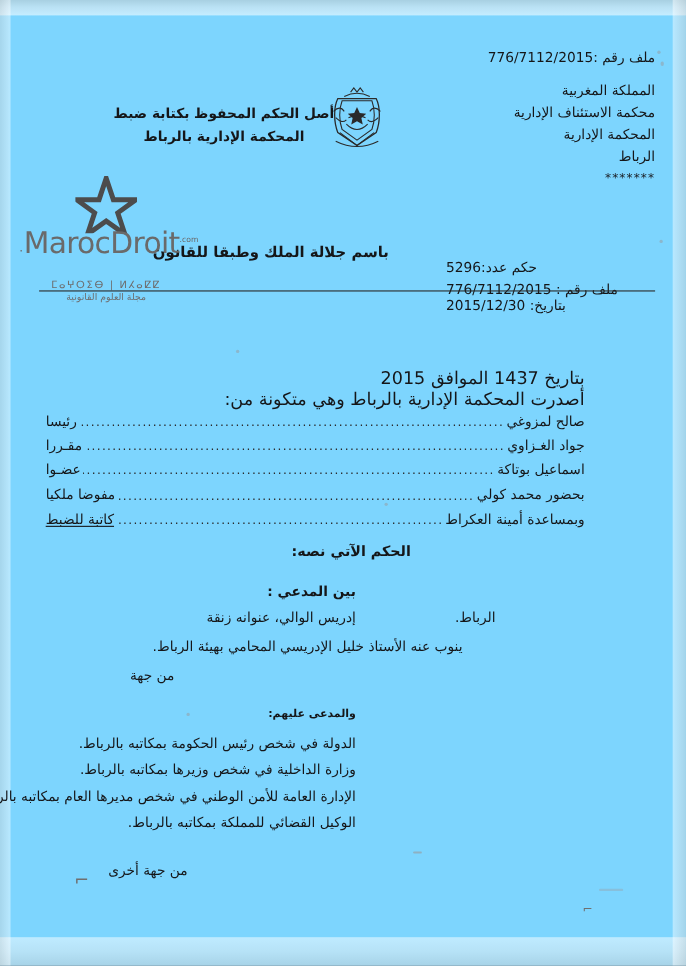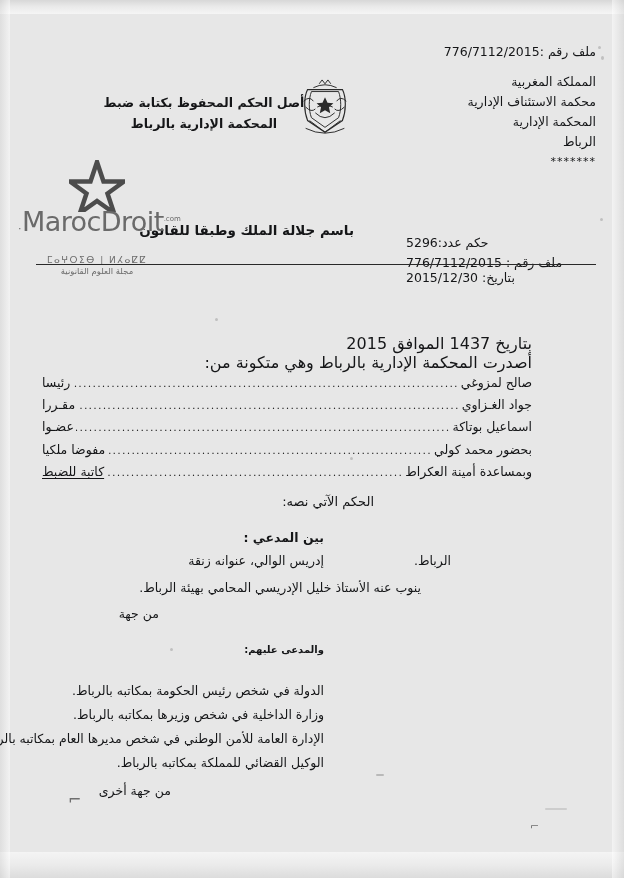--- a/index.html
+++ b/index.html
@@ -5,21 +5,21 @@
 <style>
   html, body {
     margin: 0;
     padding: 0;
     background: #8a8a8a;
   }
   #page {
     position: relative;
     width: 624px;
     height: 878px;
-    background: #e5e5e5;
+    background: #7dd3fc;
     overflow: hidden;
     font-family: "DejaVu Sans", "Liberation Sans", sans-serif;
     color: #17181a;
     filter: contrast(1.02);
   }
   
   .scan-edge-top {
     position: absolute; left: 0; top: 0; width: 624px; height: 14px;
     background: linear-gradient(180deg, #c9c9c9 0%, #e9e9e9 45%, #ffffff 100%);
     opacity: .55;
@@ -155,30 +155,30 @@
     white-space: nowrap;
     color: #2b2b2b;
     letter-spacing: 1.2px;
     font-size: 11px;
     line-height: 12px;
   }
   .member-row .role { white-space: nowrap; }
   .member-row .role.spaced { letter-spacing: 2.4px; }
   .member-row .role.underline { text-decoration: underline; text-underline-offset: 2px; }
 
-  #verdict-intro { position: absolute; top: 494px; right: 250px; font-size: 13px; font-weight: 400; text-align: center; }
+  #verdict-intro { position: absolute; top: 494px; right: 250px; font-size: 13px; font-weight: 700; text-align: center; }
 
   #plaintiff-head { position: absolute; top: 530px; right: 300px; font-size: 12.5px; font-weight: 700; letter-spacing: .8px; }
   #plaintiff-1 { position: absolute; top: 553px; right: 300px; font-size: 12.5px; }
   #plaintiff-addr { position: absolute; top: 553px; right: 173px; font-size: 12.5px; }
   #plaintiff-2 { position: absolute; top: 580px; right: 203px; font-size: 12.5px; }
   #side-1 { position: absolute; top: 606px; right: 465px; font-size: 12.5px; }
 
   #defendant-head { position: absolute; top: 644px; right: 300px; font-size: 10px; font-weight: 700; }
-  .defendant { position: absolute; right: 300px; font-size: 12.5px; white-space: nowrap; margin-top: 15px; }
+  .defendant { position: absolute; right: 300px; font-size: 12.5px; white-space: nowrap; }
   #side-2 { position: absolute; top: 783px; right: 453px; font-size: 12.5px; }
 
   .stray-mark { position: absolute; color: #6f6f6f; font-size: 11px; }
 </style>
 </head>
 <body>
 
 <div id="page">
 
   <div class="scan-edge-top"></div>

